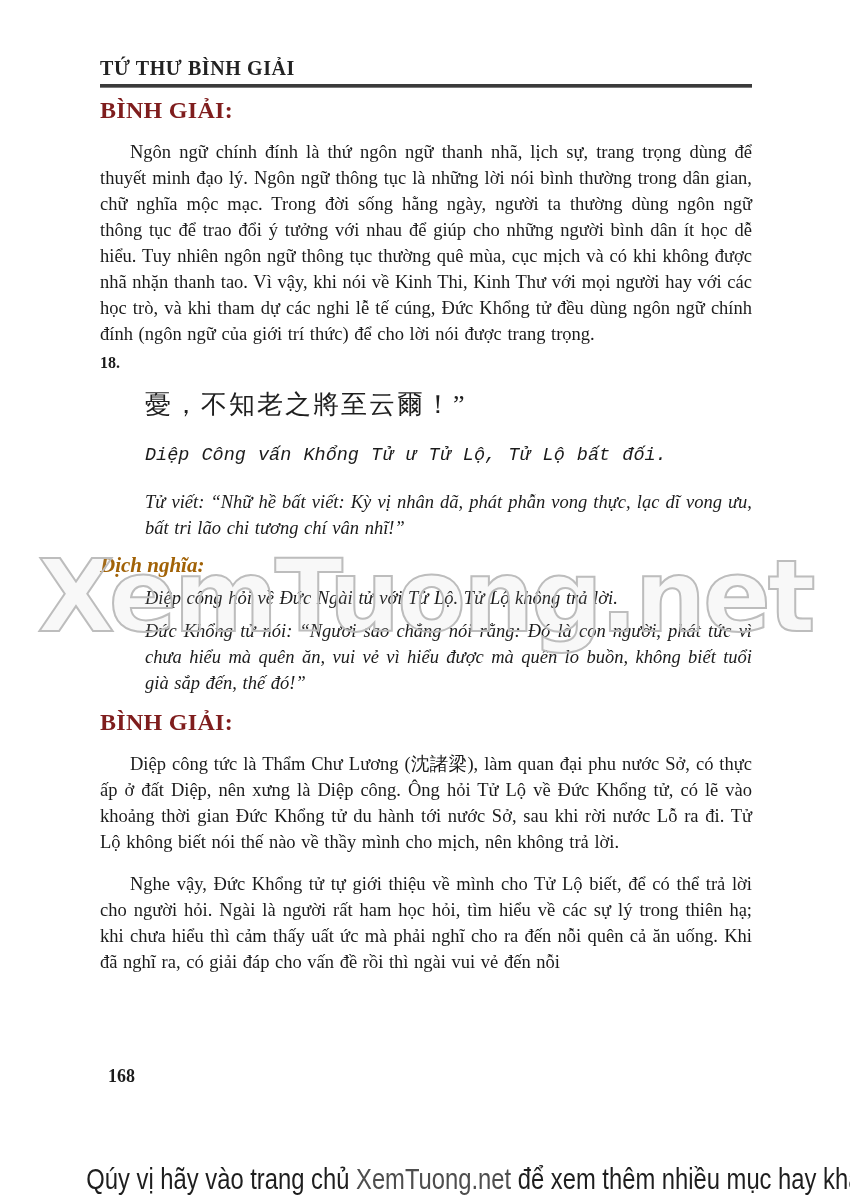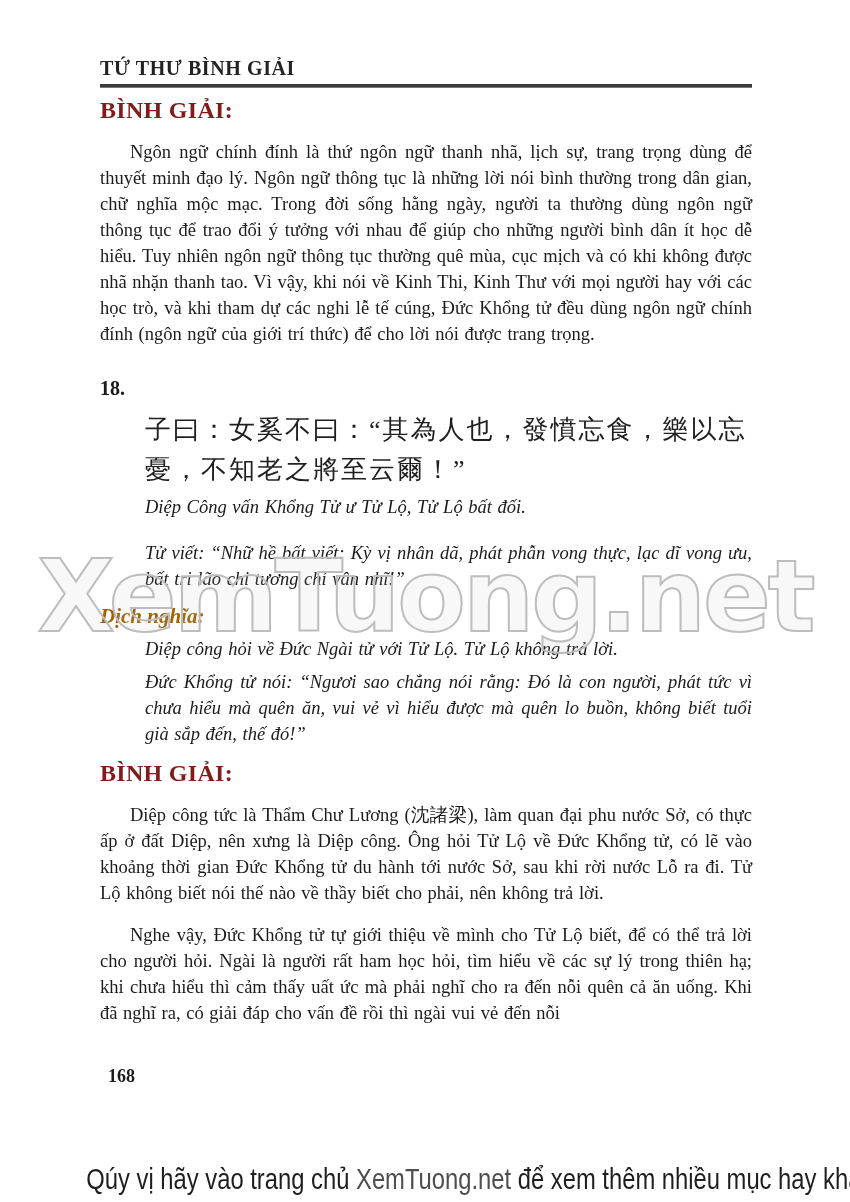--- a/index.html
+++ b/index.html
@@ -41,44 +41,44 @@
   }
   .body-para {
     font-size:18.5px;
     line-height:26px;
     text-align:justify;
     text-indent:30px;
     margin-top:16px;
     word-spacing:1px;
   }
   .item-number {
-    font-size:20px;
+    font-size:16px;
     font-weight:bold;
     line-height:22px;
-    margin-top:30px;
+    margin-top:5px;
   }
   .chinese-block {
     margin-left:45px;
     margin-top:11px;
     font-size:26px;
     line-height:40px;
     letter-spacing:2px;
     color:#1f1f1f;
     font-family:"Liberation Serif","DejaVu Serif",serif;
   }
   .translit-para {
     margin-left:45px;
     margin-top:20px;
     font-style:italic;
     font-size:18.5px;
     line-height:26px;
     text-align:justify;
     word-spacing:1px;
   }
-  .translit-para.first { margin-top:4px; }
+  .translit-para.first { margin-top:18px;font-family:Liberation Mono, monospace; }
   .subheading {
     font-size:21px;
     font-weight:bold;
     font-style:italic;
     line-height:26px;
     margin-top:11px;
     color:#a16207;
   }
   .indent-para {
     margin-left:45px;
@@ -141,33 +141,32 @@
 
   <div class="running-head">TỨ THƯ BÌNH GIẢI</div>
   <div class="double-rule"></div>
 
   <div class="section-heading">BÌNH GIẢI:</div>
   <p class="body-para">Ngôn ngữ chính đính là thứ ngôn ngữ thanh nhã, lịch sự, trang trọng dùng để thuyết minh đạo lý. Ngôn ngữ thông tục là những lời nói bình thường trong dân gian, chữ nghĩa mộc mạc. Trong đời sống hằng ngày, người ta thường dùng ngôn ngữ thông tục để trao đổi ý tưởng với nhau để giúp cho những người bình dân ít học dễ hiểu. Tuy nhiên ngôn ngữ thông tục thường quê mùa, cục mịch và có khi không được nhã nhặn thanh tao. Vì vậy, khi nói về Kinh Thi, Kinh Thư với mọi người hay với các học trò, và khi tham dự các nghi lễ tế cúng, Đức Khổng tử đều dùng ngôn ngữ chính đính (ngôn ngữ của giới trí thức) để cho lời nói được trang trọng.</p>
 
   <div class="item-number">18.</div>
 
   <div class="chinese-block">
-    <div>子曰：女奚不曰：“其為人也，發憤忘食，樂以忘</div>
     <div>憂，不知老之將至云爾！”</div>
   </div>
 
   <p class="translit-para first">Diệp Công vấn Khổng Tử ư Tử Lộ, Tử Lộ bất đối.</p>
   <p class="translit-para">Tử viết: “Nhữ hề bất viết: Kỳ vị nhân dã, phát phẫn vong thực, lạc dĩ vong ưu, bất tri lão chi tương chí vân nhĩ!”</p>
 
   <div class="subheading">Dịch nghĩa:</div>
   <p class="indent-para">Diệp công hỏi về Đức Ngài tử với Tử Lộ. Tử Lộ không trả lời.</p>
   <p class="indent-para">Đức Khổng tử nói: “Ngươi sao chẳng nói rằng: Đó là con người, phát tức vì chưa hiểu mà quên ăn, vui vẻ vì hiểu được mà quên lo buồn, không biết tuổi già sắp đến, thế đó!”</p>
 
   <div class="section-heading" style="margin-top:13px;">BÌNH GIẢI:</div>
-  <p class="body-para">Diệp công tức là Thẩm Chư Lương (沈諸梁), làm quan đại phu nước Sở, có thực ấp ở đất Diệp, nên xưng là Diệp công. Ông hỏi Tử Lộ về Đức Khổng tử, có lẽ vào khoảng thời gian Đức Khổng tử du hành tới nước Sở, sau khi rời nước Lỗ ra đi. Tử Lộ không biết nói thế nào về thầy biết cho phải, nên không trả lời.</p>
+  <p class="body-para">Diệp công tức là Thẩm Chư Lương (沈諸梁), làm quan đại phu nước Sở, có thực ấp ở đất Diệp, nên xưng là Diệp công. Ông hỏi Tử Lộ về Đức Khổng tử, có lẽ vào khoảng thời gian Đức Khổng tử du hành tới nước Sở, sau khi rời nước Lỗ ra đi. Tử Lộ không biết nói thế nào về thầy mình cho mịch, nên không trả lời.</p>
   <p class="body-para">Nghe vậy, Đức Khổng tử tự giới thiệu về mình cho Tử Lộ biết, để có thể trả lời cho người hỏi. Ngài là người rất ham học hỏi, tìm hiểu về các sự lý trong thiên hạ; khi chưa hiểu thì cảm thấy uất ức mà phải nghĩ cho ra đến nỗi quên cả ăn uống. Khi đã nghĩ ra, có giải đáp cho vấn đề rồi thì ngài vui vẻ đến nỗi</p>
 
 </div>
 
 <div class="page-number">168</div>
 
 <div class="footer">
   <span class="footer-inner"><span>Qúy vị hãy vào trang chủ </span><span class="footer-site">XemTuong.net</span><span> để xem thêm nhiều mục hay khác</span></span>
 </div>
 

